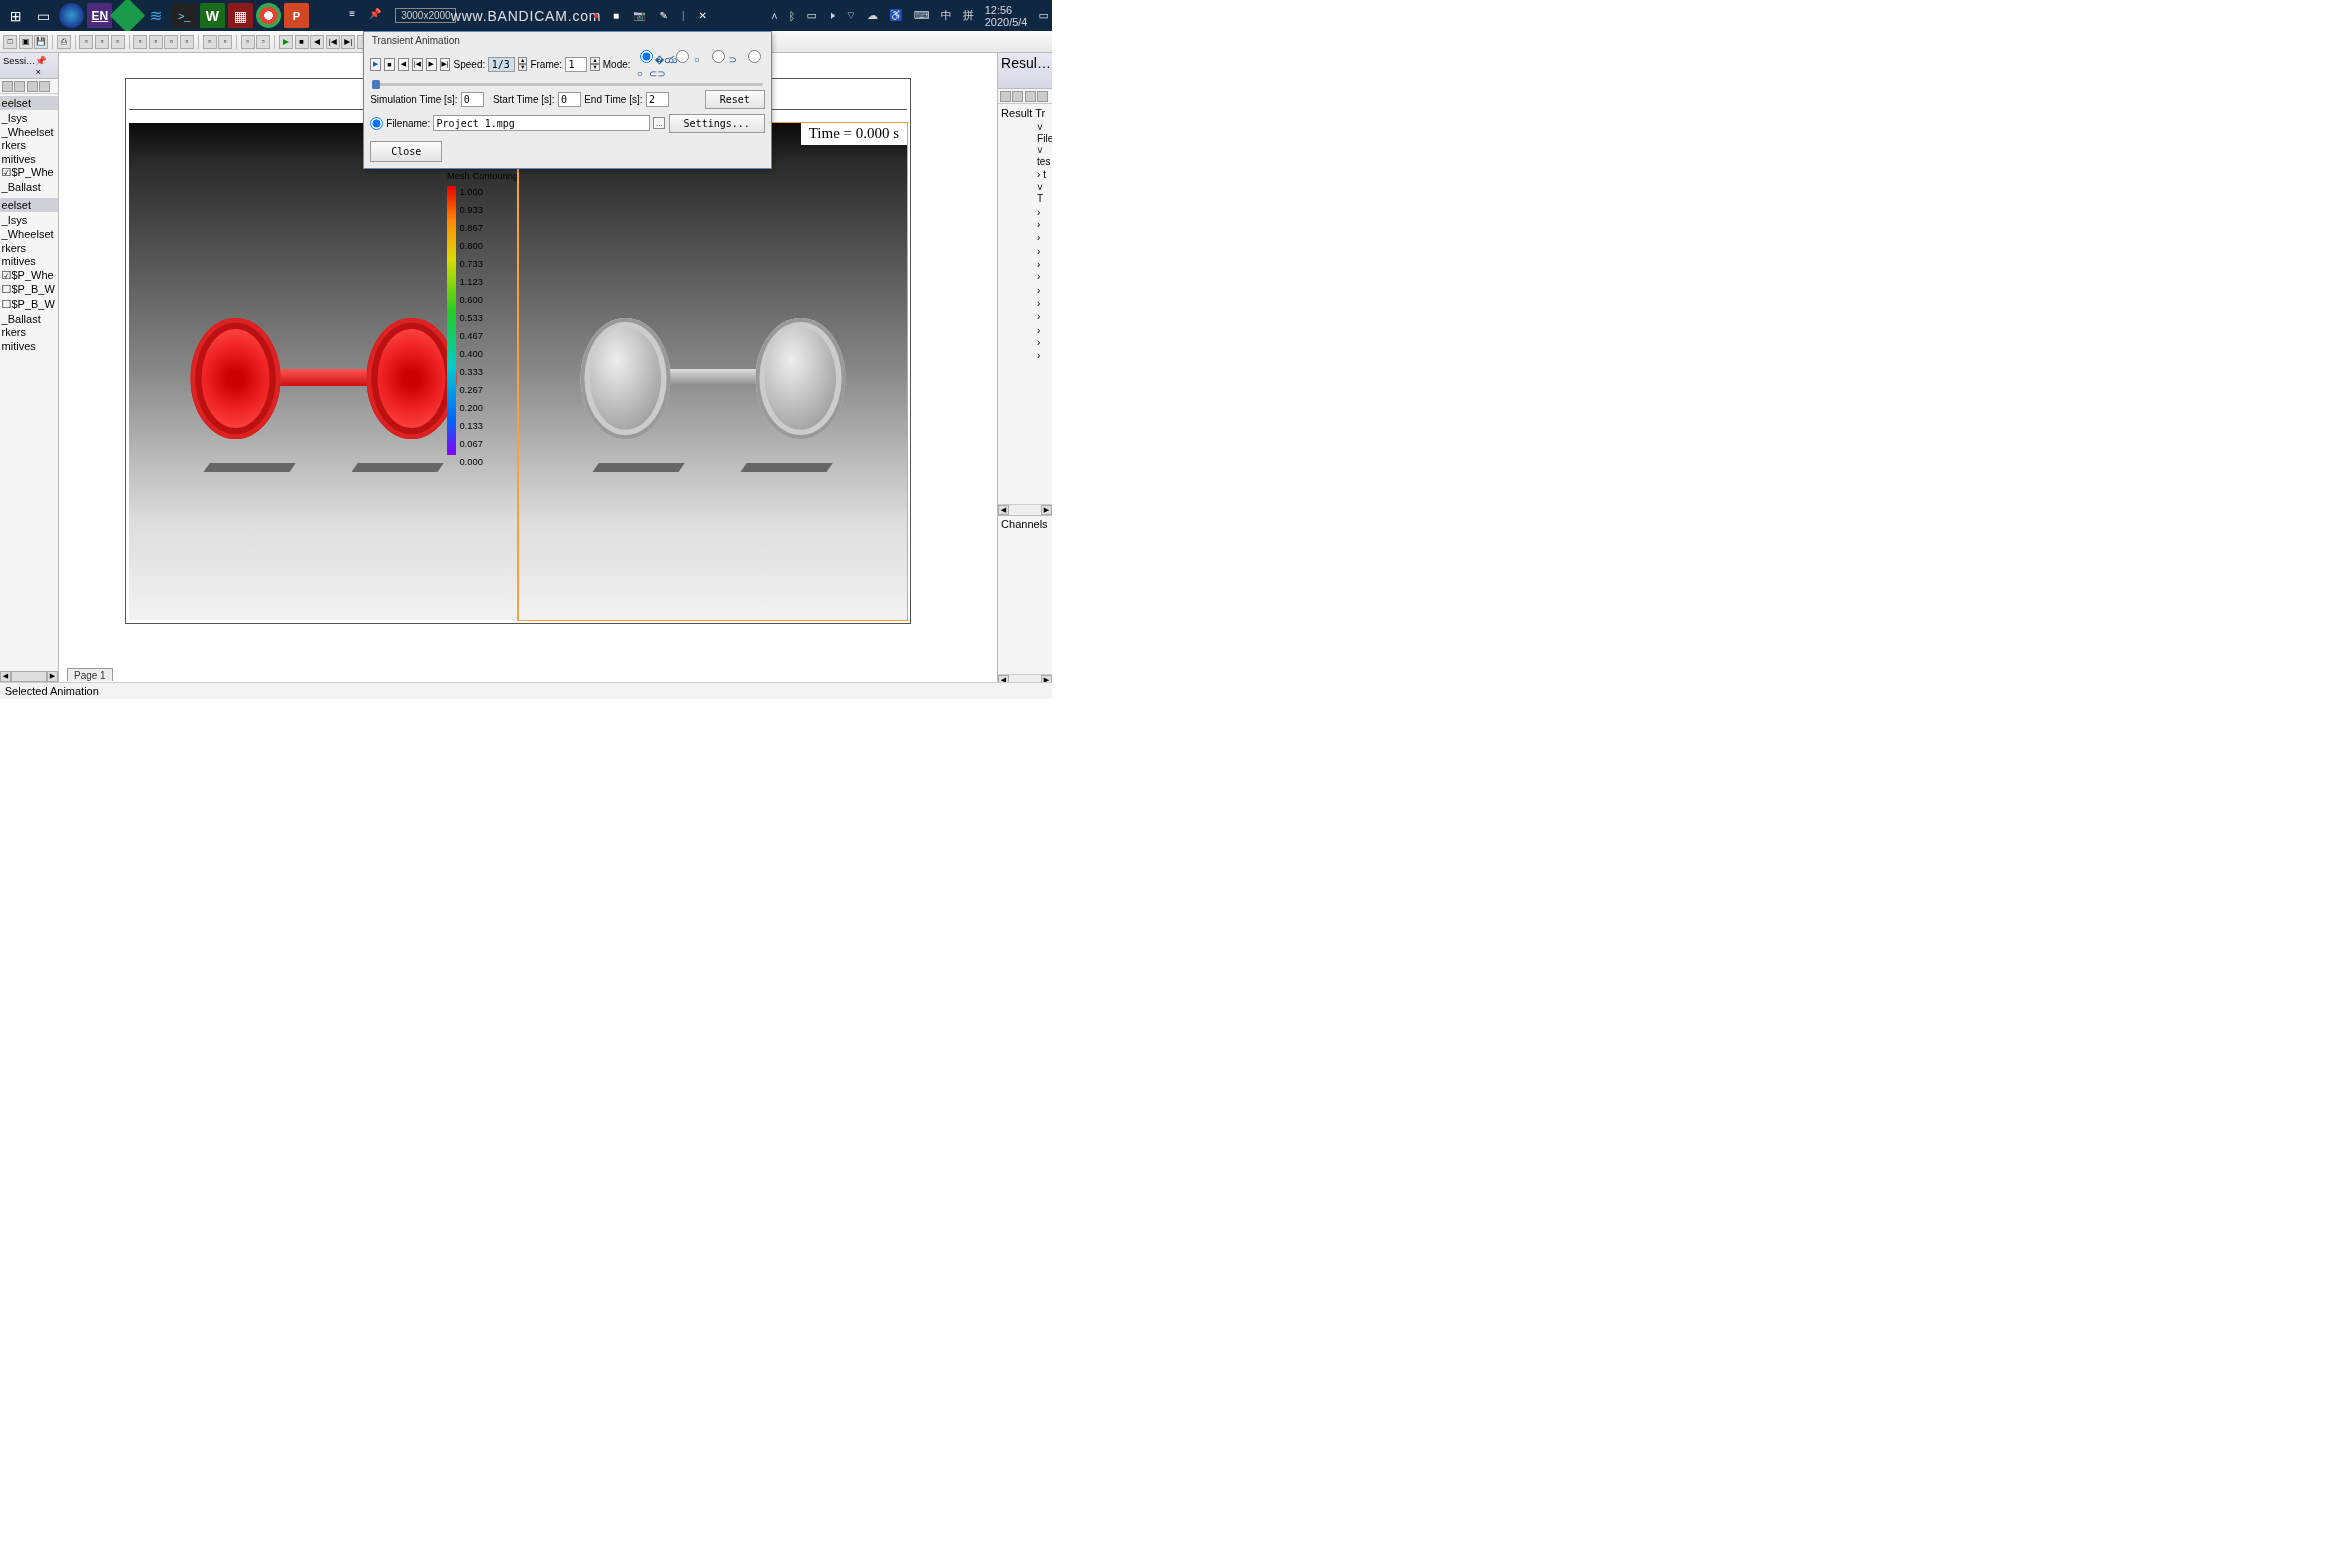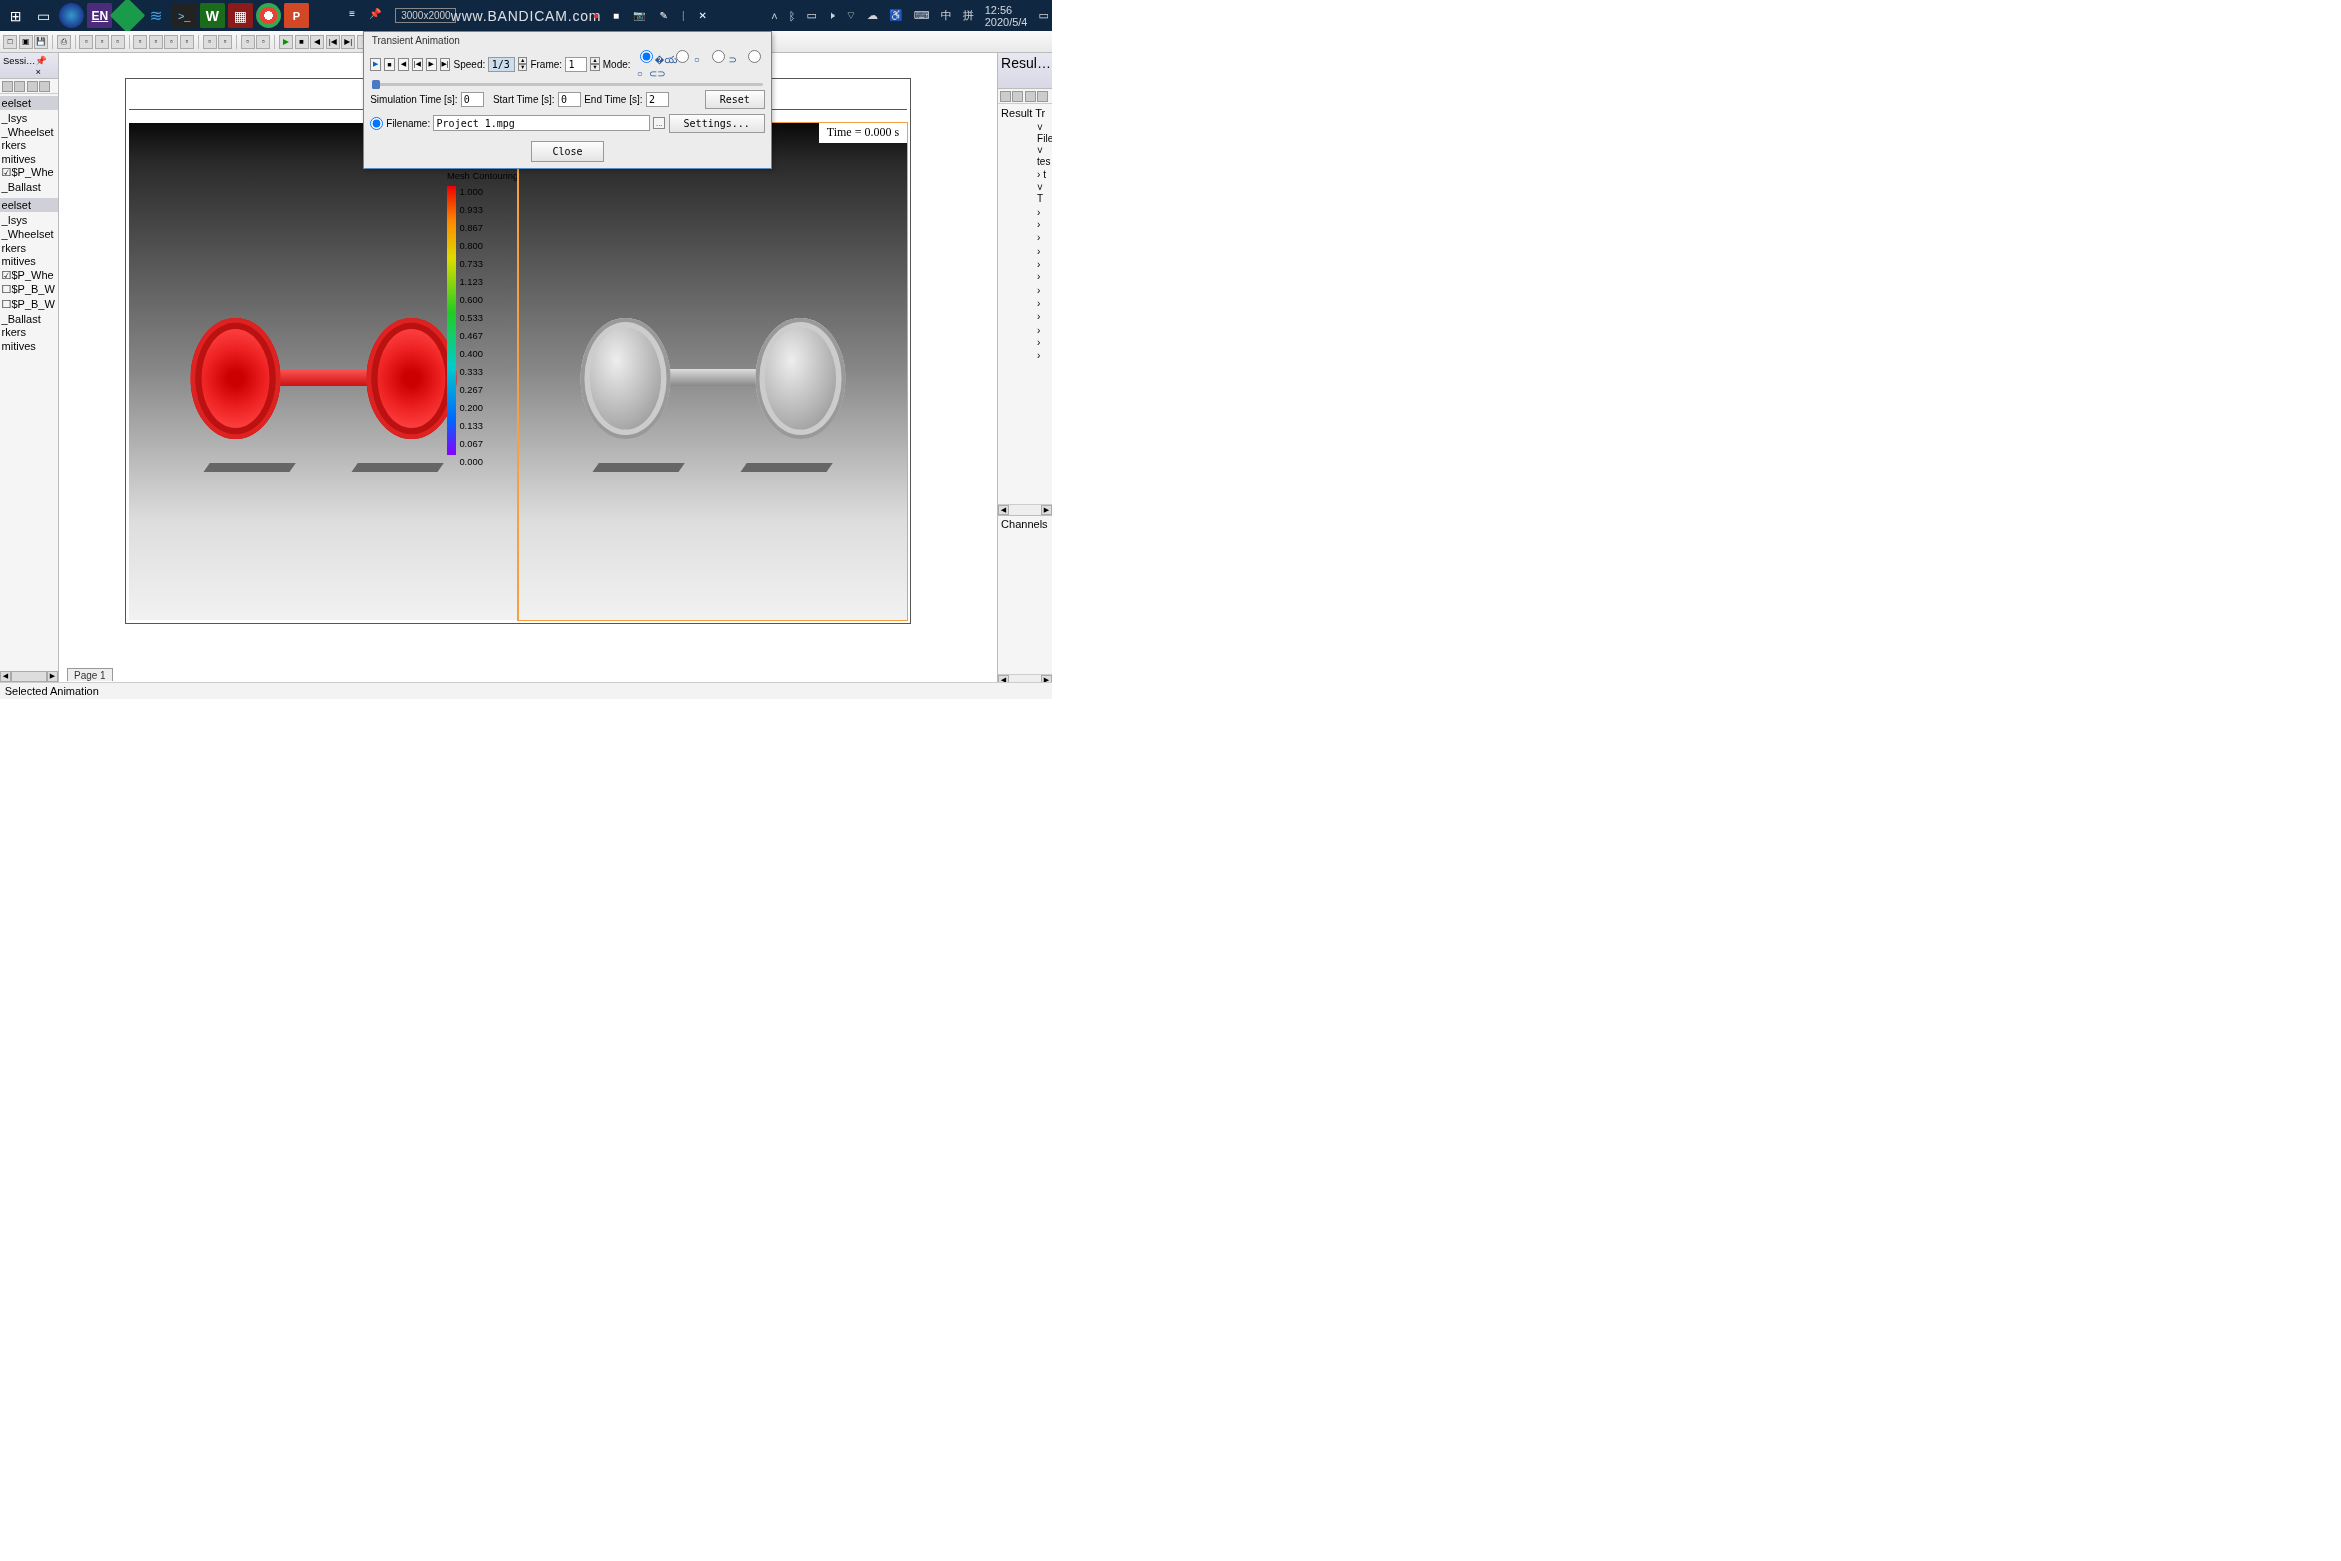--- a/index.html
+++ b/index.html
@@ -52,21 +52,21 @@
 .rightpanel .scroll { height: 11px; background: #eee; display: flex; justify-content: space-between; border-top: 0.8px solid #ccc; }
 .rightpanel .scroll span { border: 0.8px solid #aaa; background: #ddd; width: 11px; font-size: 7px; text-align: center; }
 .rightpanel .channels { border-top: 0.8px solid #bbb; padding: 2.3px 3.1px; font-size: 11px; }
 
 
 .mainview { position: absolute; top: 53px; left: 59px; right: 55px; bottom: 17px; background: #fff; }
 .page { position: absolute; top: 25px; left: 66px; width: 786px; height: 546px; border: 0.8px solid #555; }
 .viewheader { height: 28px; border-bottom: 0.8px solid #555; margin: 3.1px; }
 .views { position: absolute; top: 44px; left: 3.1px; right: 3.1px; bottom: 3.1px; display: flex; }
 .view3d { flex: 1; position: relative; background: linear-gradient(#0a0a0a 0%, #2a2a2a 8%, #888 50%, #ddd 80%, #f2f2f2 100%); overflow: hidden; }
-.view3d .timebox { position: absolute; top: 0; right: 0; background: #fff; padding: 2.3px 7.8px; font-family: serif; font-size: 12px; }
+.view3d .timebox { position: absolute; top: 0; right: 0; background: #fff; padding: 2.3px 7.8px; font-family: serif; font-size: 15px; }
 .view3d.left { border-right: none; }
 .view3d.right { border-left: 0.8px solid #f5a142; outline: 0.8px solid #f5a142; }
 
 
 .colorbar { position: absolute; top: 47px; right: 15.6px; width: 55px; }
 .colorbar .ctitle { font-size: 9.4px; text-align: center; color: #000; margin-bottom: 4.7px; white-space: nowrap; }
 .colorbar .bar { width: 9.4px; height: 269px; background: linear-gradient(to bottom, #e00 0%, #f80 13%, #dd0 27%, #2c2 47%, #0cc 67%, #06f 87%, #80f 100%); float: left; }
 .colorbar .labels { margin-left: 12.5px; font-size: 9.4px; color: #000; }
 .colorbar .labels div { height: 18px; }
 
@@ -98,21 +98,21 @@
 .dialog .pbtn { width: 12.5px; height: 12.5px; border: 0.8px solid #888; background: #f5f5f5; display: flex; align-items: center; justify-content: center; font-size: 7px; }
 .dialog input[type=text] { border: 0.8px solid #999; padding: 0.8px 2.3px; font-family: monospace; font-size: 10px; height: 15.6px; }
 .dialog .spin { display: flex; flex-direction: column; }
 .dialog .spin span { width: 9.4px; height: 7px; border: 0.8px solid #888; background: #eee; font-size: 5.5px; line-height: 5.5px; text-align: center; }
 .dialog .mode input { margin: 0 1.6px 0 6.2px; }
 .dialog .slidr { padding: 1.6px 7.8px; }
 .dialog .slidr .track { height: 3.1px; background: #c4c4c4; border-radius: 1.6px; position: relative; }
 .dialog .slidr .thumb { position: absolute; left: 0; top: -3.1px; width: 7.8px; height: 9.4px; background: #4a7bc0; border-radius: 1.6px; }
 .dialog .btn { border: 0.8px solid #999; background: linear-gradient(#fdfdfd,#e4e4e4); padding: 3.1px 14px; font-family: monospace; font-size: 10px; cursor: pointer; }
 .dialog .fn { flex: 1; }
-.dialog .brow { padding: 6.2px; display: flex; justify-content: center; }
+.dialog .brow { padding: 6.2px; display: flex; justify-content: flex-start; }
 .dialog .modeicon { display: inline-block; width: 12.5px; font-size: 10px; color: #2a5b9c; text-align: center; }
 </style>
 </head>
 <body>
 
 <div class="taskbar">
   <div class="tb win">⊞</div>
   <div class="tb">▭</div>
   <div class="tb edge"></div>
   <div class="tb en">EN</div>

